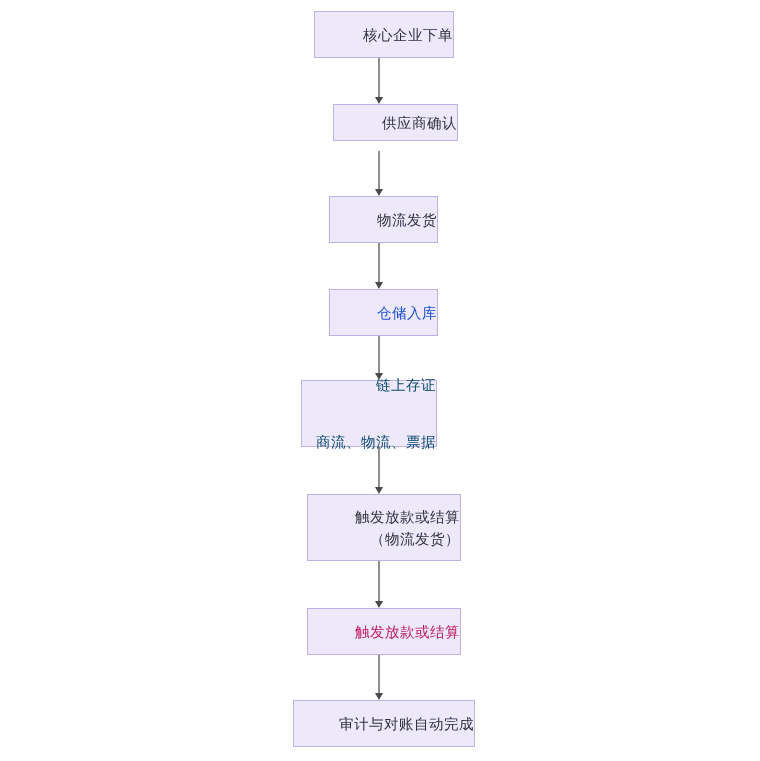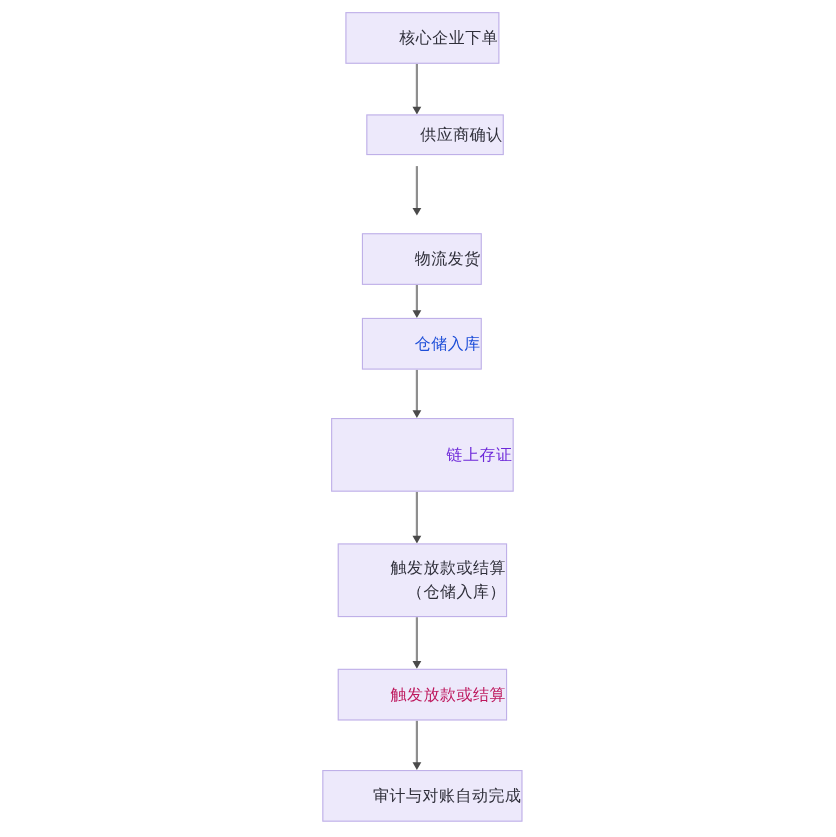--- a/index.html
+++ b/index.html
@@ -91,32 +91,33 @@
     <div class="connector" style="left: 374px; top: 655px; height: 45px;">
       <div class="stem" style="background: rgb(142, 142, 142);"></div>
       <div class="head" style="border-top-color: rgb(74, 74, 74);"></div>
     </div>
     <div class="node" style="left: 314px; top: 11px; width: 140px; height: 47px; background: rgb(237, 233, 251); border-color: rgb(191, 176, 232); color: rgb(47, 47, 58);">
       <span>核心企业下单</span>
     </div>
     <div class="node" style="left: 321px; top: 104px; width: 125px; height: 37px; background: rgb(237, 233, 251); border-color: rgb(191, 176, 232); color: rgb(47, 47, 58); margin-left: 12px;">
       <span>供应商确认</span>
     </div>
-    <div class="node" style="left: 329px; top: 212px; width: 109px; height: 47px; background: rgb(237, 233, 251); border-color: rgb(191, 176, 232); color: rgb(47, 47, 58);">
+    <div class="node" style="left: 329px; top: 196px; width: 109px; height: 47px; background: rgb(237, 233, 251); border-color: rgb(191, 176, 232); color: rgb(47, 47, 58);">
       <span>物流发货</span>
     </div>
     <div class="node" style="left: 329px; top: 289px; width: 109px; height: 47px; background: rgb(237, 233, 251); border-color: rgb(191, 176, 232); color: #1d4ed8;">
       <span>仓储入库</span>
     </div>
-    <div class="node" style="left: 301px; top: 380px; width: 166px; height: 67px; background: rgb(237, 233, 251); border-color: rgb(191, 176, 232); color: #6d28d9; gap: 35px;">
+    <div class="node" style="left: 301px; top: 380px; width: 136px; height: 67px; background: rgb(237, 233, 251); border-color: rgb(191, 176, 232); color: #0c4a6e; gap: 35px;">
       <span>链上存证</span>
+      <span class="line2">商流、物流、票据</span>
     </div>
     <div class="node" style="left: 307px; top: 494px; width: 154px; height: 67px; background: rgb(237, 233, 251); border-color: rgb(191, 176, 232); color: rgb(47, 47, 58);">
       <span>触发放款或结算</span>
-      <span class="line2">（仓储入库）</span>
+      <span class="line2">（物流发货）</span>
     </div>
     <div class="node" style="left: 307px; top: 608px; width: 154px; height: 47px; background: rgb(237, 233, 251); border-color: rgb(191, 176, 232); color: #be185d;">
       <span>触发放款或结算</span>
     </div>
     <div class="node" style="left: 293px; top: 700px; width: 182px; height: 47px; background: rgb(237, 233, 251); border-color: rgb(191, 176, 232); color: rgb(47, 47, 58);">
       <span>审计与对账自动完成</span>
     </div>
   </div>
 
 </body></html>

